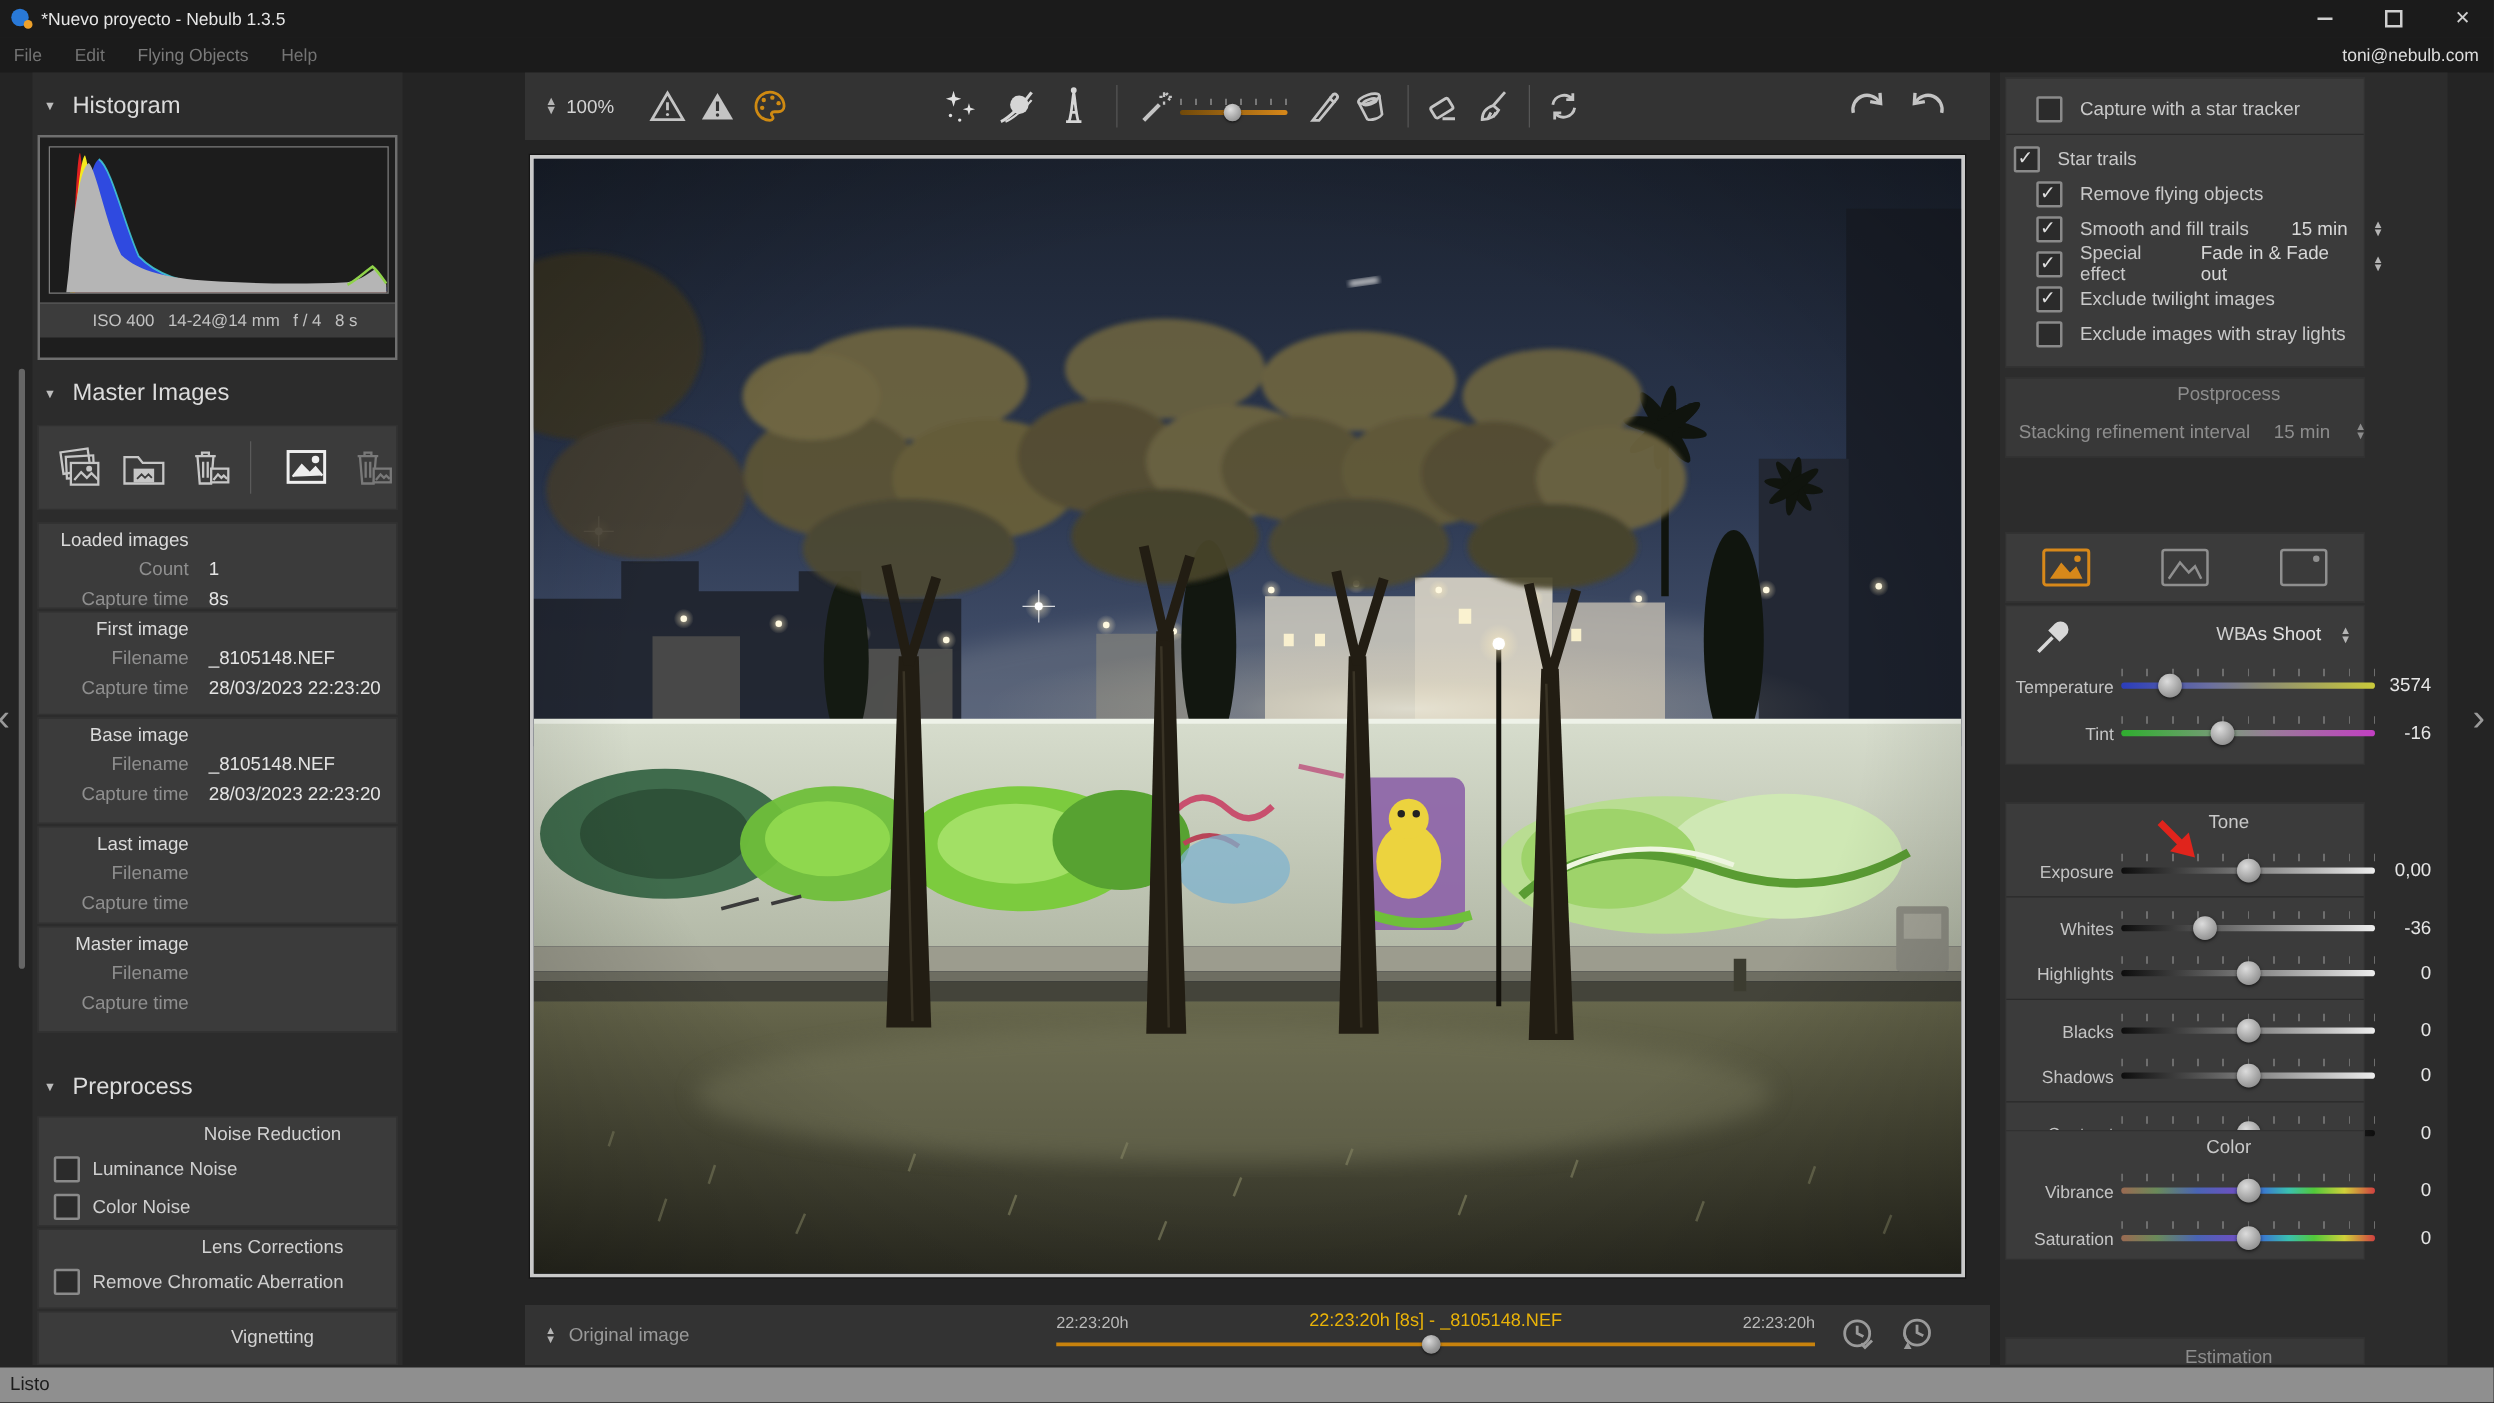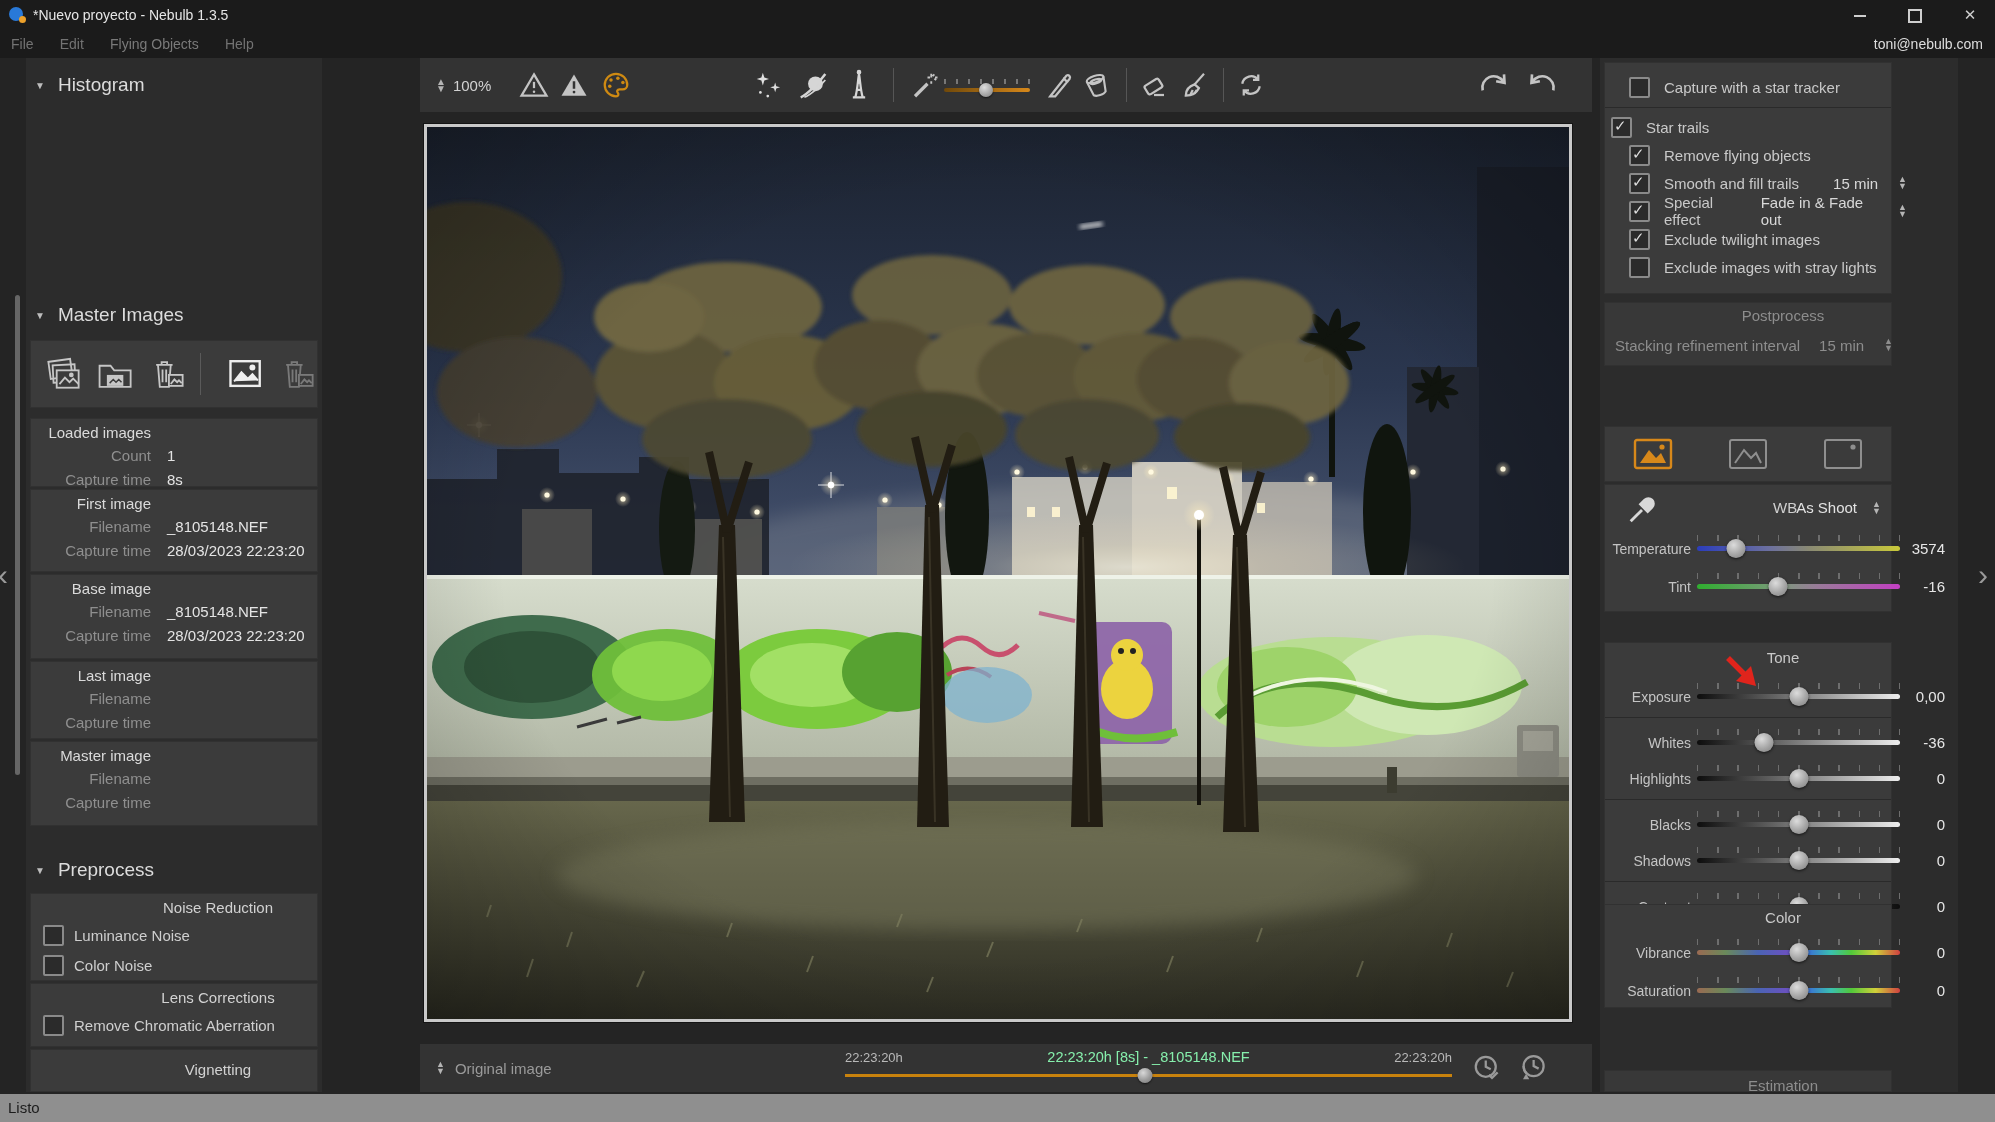--- a/index.html
+++ b/index.html
@@ -75,21 +75,21 @@
   .tticks{height:5px;margin-bottom:4px;background:repeating-linear-gradient(to right,#777 0 1.5px,transparent 1.5px 12px)}
   .ttrack{position:relative;height:4px;border-radius:2px;background:linear-gradient(90deg,#70490a,#d7881a)}
   .tknob{position:absolute;top:-5px;width:14px;height:14px;border-radius:50%;transform:translateX(-50%);
          background:radial-gradient(circle at 38% 32%,#dedede,#a8a8a8 55%,#7f7f7f);box-shadow:0 1px 2px rgba(0,0,0,.6)}
 
   .photo{position:absolute;left:424px;top:124px;width:1148px;height:898px;border:3px solid #c9c9c9;outline:1px solid #141414;box-sizing:border-box;background:#1a2030}
 
   .bottombar{position:absolute;left:420px;top:1044px;width:1172px;height:48px;background:#333}
   .bb-left{position:absolute;left:16px;top:0;height:48px;display:flex;align-items:center;gap:10px;color:#9a9a9a;font-size:15px}
   .bb-labels{position:absolute;left:425px;top:5px;width:607px;height:18px;font-size:13px;color:#b9b9b9}
-  .bb-cur{position:absolute;left:0;width:100%;text-align:center;top:0;font-size:14.5px;color:#86efac}
+  .bb-cur{position:absolute;left:0;width:100%;text-align:center;top:0;font-size:14.5px;color:#eab308}
   .bb-start{position:absolute;left:0;top:1px}
   .bb-end{position:absolute;right:0;top:1px}
   .bb-track{position:absolute;left:425px;top:30px;width:607px;height:3px;background:#c8820d}
   .bb-knob{position:absolute;top:-6px;width:15px;height:15px;border-radius:50%;transform:translateX(-50%);
            background:radial-gradient(circle at 38% 32%,#d8d8d8,#9a9a9a 55%,#777);box-shadow:0 1px 2px rgba(0,0,0,.6)}
   .bb-clock{position:absolute;top:9px}
 
   .statusbar{position:absolute;left:0;top:1094px;width:1995px;height:28px;background:#8f8f8f;color:#1c1c1c;line-height:28px;padding-left:8px;box-sizing:border-box;font-size:15px}
 
   
@@ -143,20 +143,36 @@
 <span class="chev chev-r" style="left:1978px;top:560px"></span>
 <div class="lscroll"></div>
 
 <div class="panel" id="leftPanel">
 
   <div class="lp-header" style="top:10px">
     <span class="tri"></span>
     <span>Histogram</span>
   </div>
 
+  <div class="histbox" style="top:50px;height:180px">
+    <svg class="histplot" width="270" height="116" viewBox="0 0 270 112" preserveAspectRatio="none">
+      <path d="M18,112 L18,98 C20,40 22,6 24,4 C26,10 29,70 36,96 L44,105 L70,109 L269,111 L269,112 Z" fill="#e02020"></path>
+      <path d="M16,112 L17,104 C20,50 24,9 28,6 C32,14 37,78 46,99 C56,107 80,108 110,109 L269,111 L269,112 Z" fill="#f5e91e"></path>
+      <path d="M20,112 C25,60 31,13 39,9 C49,15 59,58 71,84 C86,99 106,104 131,106 L200,108 L248,105 L258,98 L266,105 L269,108 L269,112 Z" fill="#2f4ae0"></path>
+      <path d="M39,9 C49,15 59,58 71,84 C86,99 106,104 131,106" fill="none" stroke="#45d8e0" stroke-width="1.4" opacity="0.8"></path>
+      <path d="M13,112 L15,95 C19,44 25,15 31,12 C37,17 45,60 57,83 C71,96 96,101 126,103 C161,105 200,106 238,104 C250,102 256,96 260,94 C264,96 268,103 269,106 L269,112 Z" fill="#b5b5b5"></path>
+      <path d="M238,106 C246,102 253,95 258,92 C262,95 266,101 269,105" fill="none" stroke="#8fd24a" stroke-width="2"></path>
+    </svg>
+    <div class="histcap">
+      <span>ISO 400</span>
+      <span>14-24@14 mm</span>
+      <span>f / 4</span>
+      <span>8 s</span>
+    </div>
+  </div>
 
   <div class="lp-header" style="top:240px">
     <span class="tri"></span>
     <span>Master Images</span>
   </div>
 
   <div class="impbar" style="top:282px">
     <svg width="42" height="40" viewBox="0 0 44 42">
       <g fill="none" stroke="#c6c6c6" stroke-width="2">
         <rect x="7" y="6" width="24" height="19" transform="rotate(-8 19 15)"></rect>

